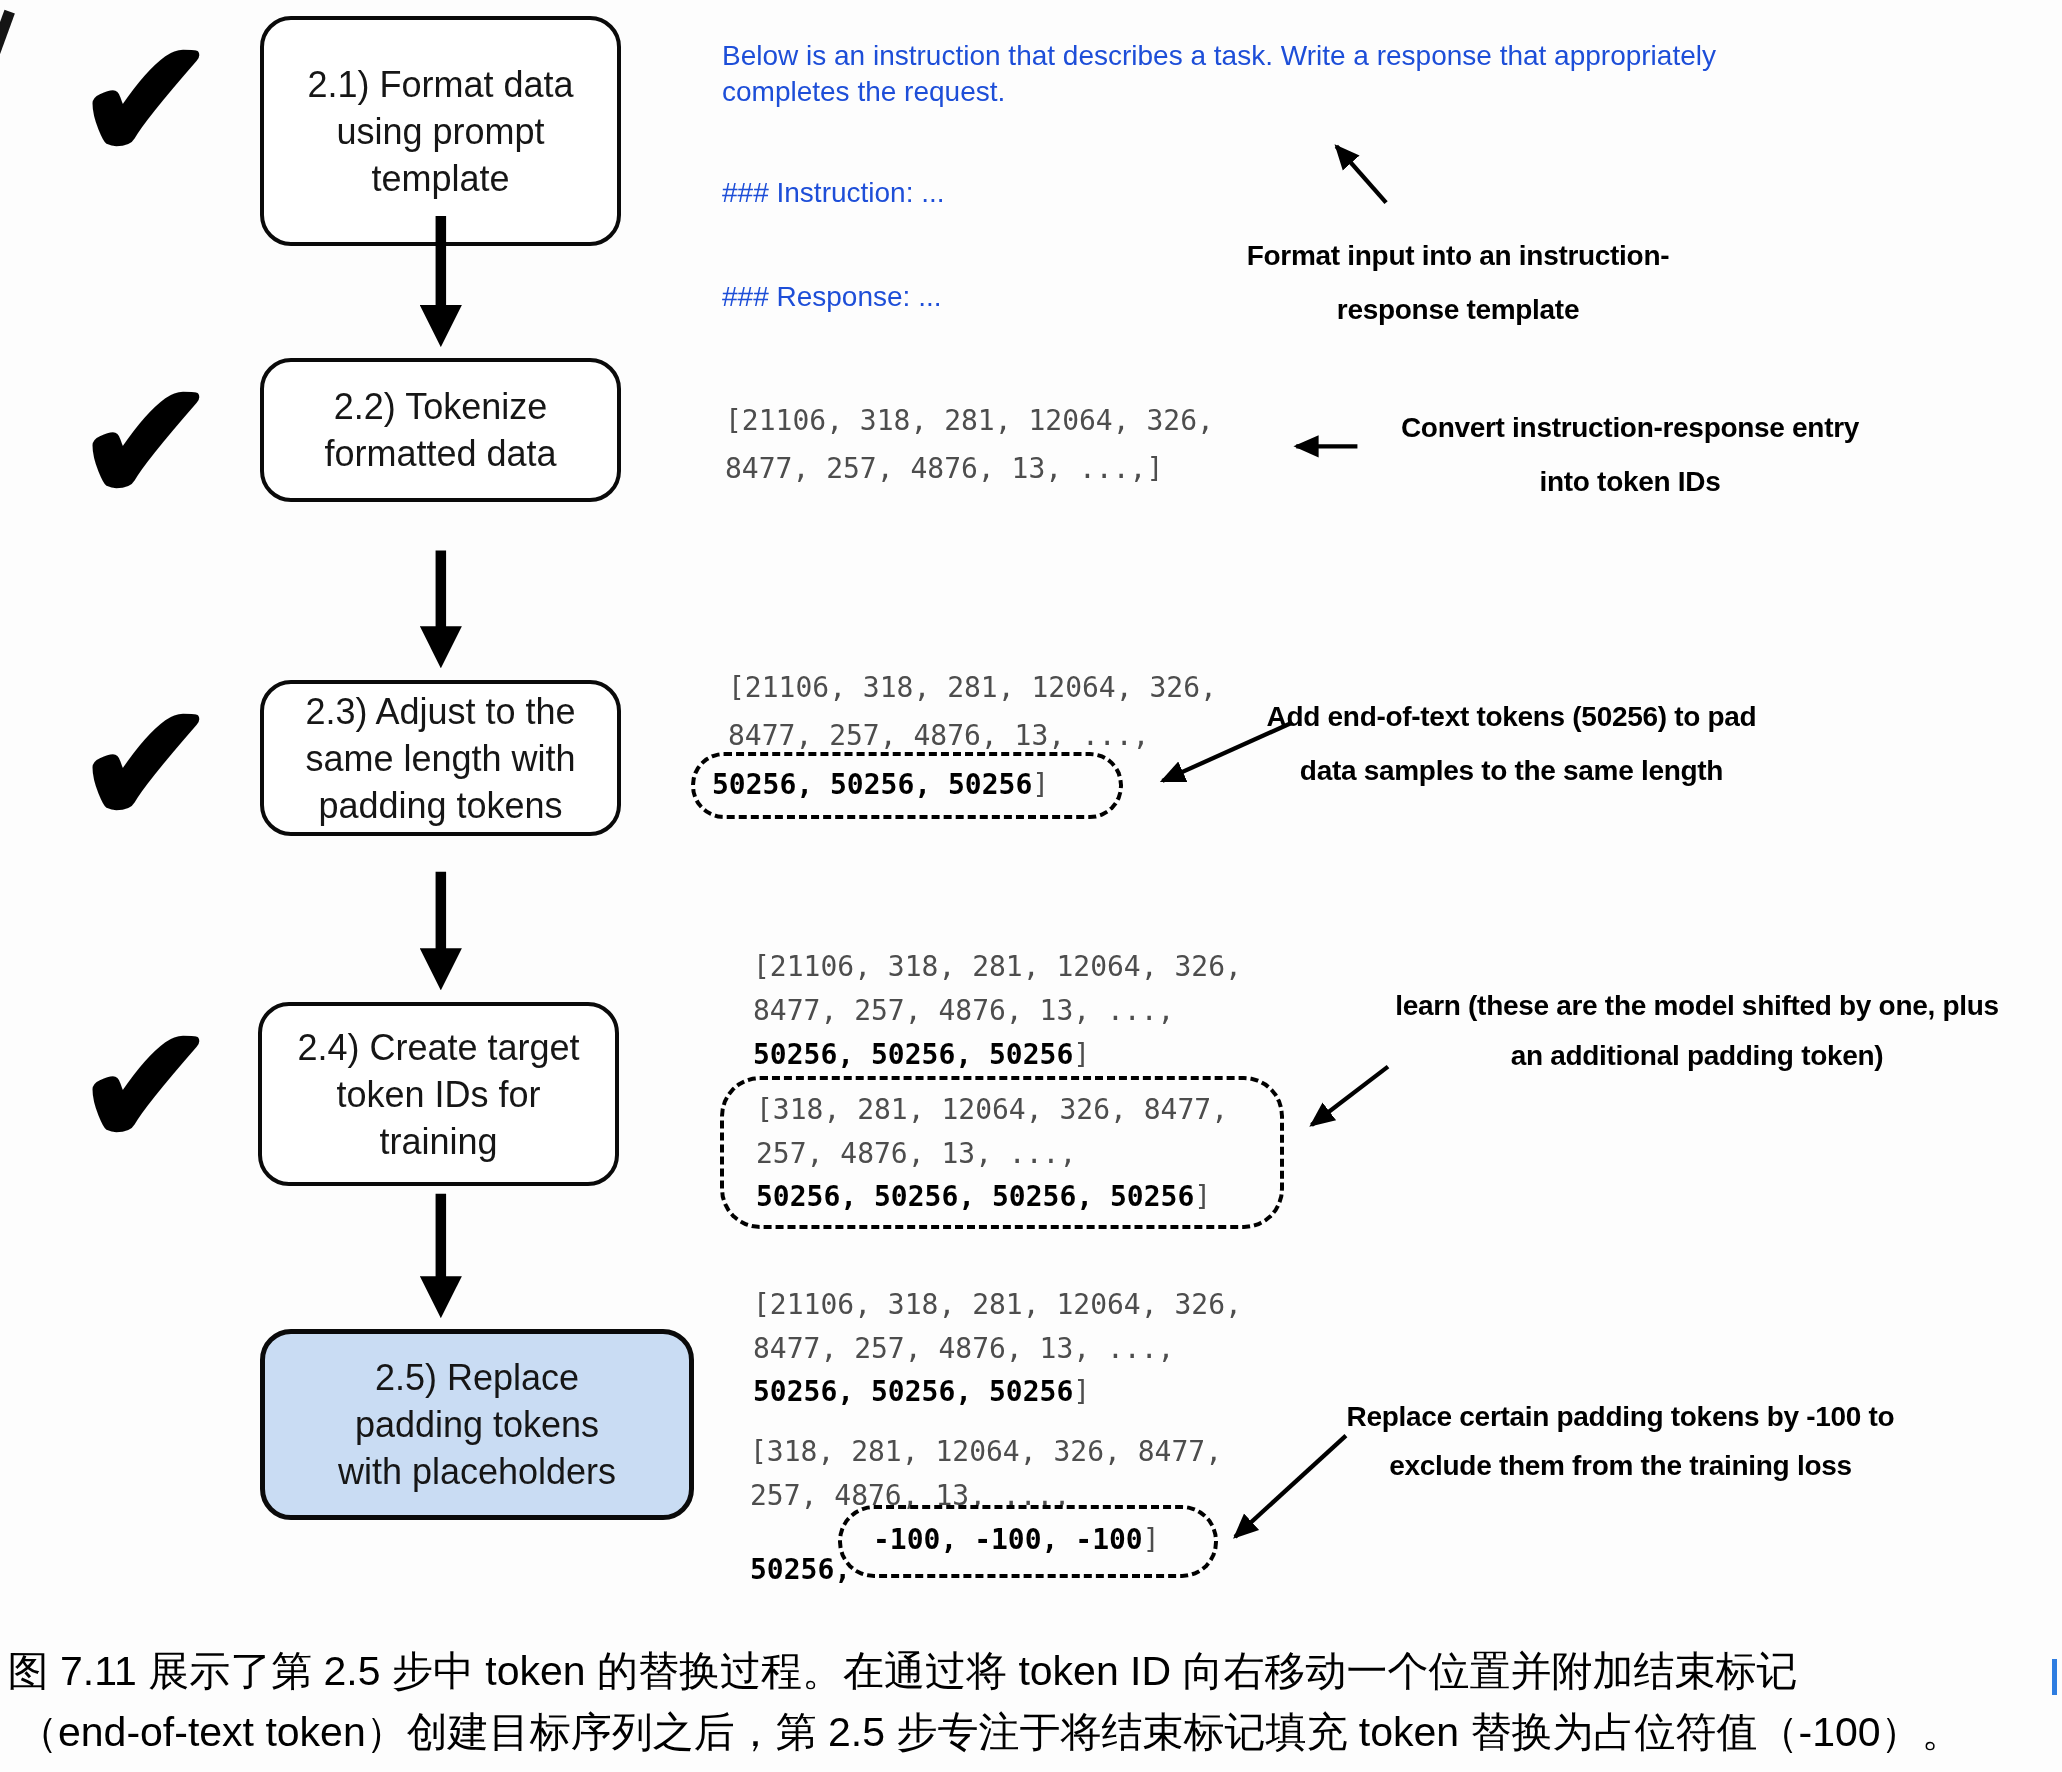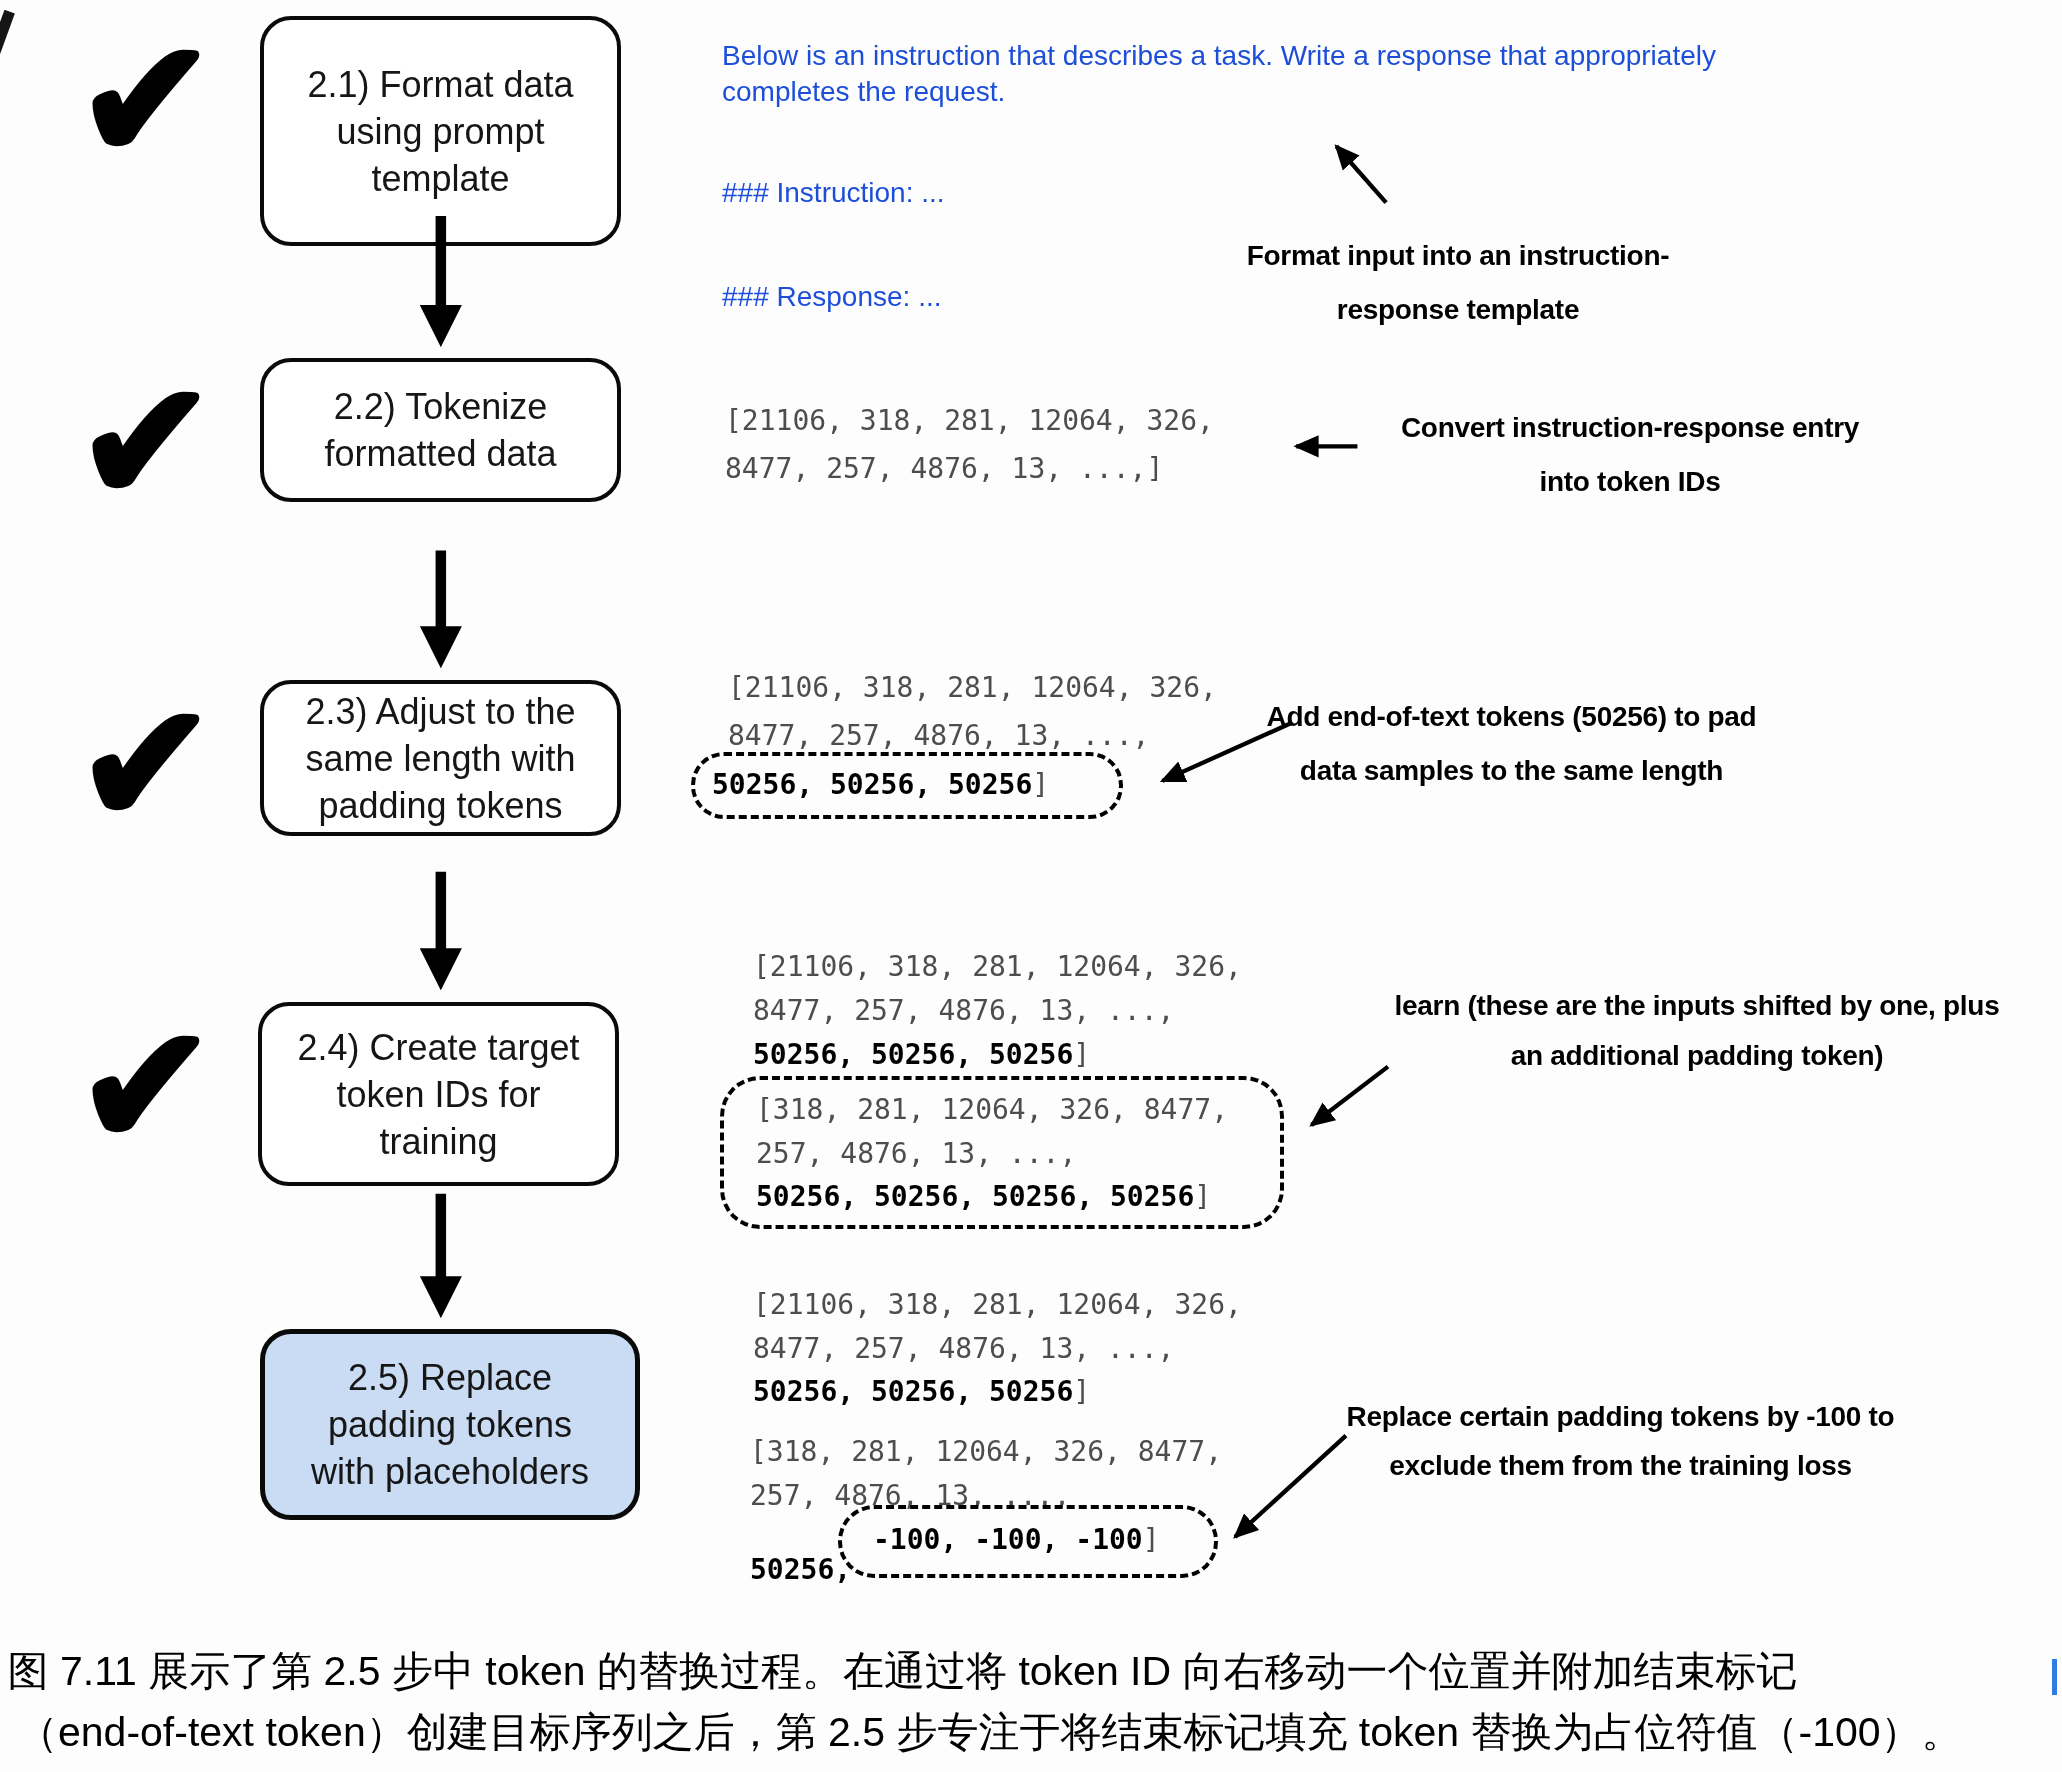--- a/index.html
+++ b/index.html
@@ -51,21 +51,21 @@
 using prompt
 template</div>
   <div class="fbox" style="left:260px;top:358px;width:361px;height:144px;">2.2) Tokenize
 formatted data</div>
   <div class="fbox" style="left:260px;top:680px;width:361px;height:156px;">2.3) Adjust to the
 same length with
 padding tokens</div>
   <div class="fbox" style="left:258px;top:1002px;width:361px;height:184px;">2.4) Create target
 token IDs for
 training</div>
-  <div class="fbox hl" style="left:260px;top:1329px;width:380px;height:191px;background:#c9dcf3;">2.5) Replace
+  <div class="fbox hl" style="left:260px;top:1329px;width:434px;height:191px;background:#c9dcf3;">2.5) Replace
 padding tokens
 with placeholders</div>
 
   <svg class="overlay" width="2063" height="1772" viewBox="0 0 2158 1854">
     <defs>
       <marker id="ahb" viewBox="0 0 10 10" refX="7" refY="5" markerWidth="4" markerHeight="4" orient="auto">
         <path d="M 0 0 L 10 5 L 0 10 z" fill="#000"></path>
       </marker>
       <marker id="ah" viewBox="0 0 10 10" refX="8" refY="5" markerWidth="6.5" markerHeight="6.5" orient="auto">
         <path d="M 0 1 L 9 5 L 0 9 z" fill="#000"></path>
@@ -120,21 +120,21 @@
   </div>
   <div class="ann" style="left:1324px;top:401px;width:612px;">
     <div>Convert instruction-response entry</div>
     <div>into token IDs</div>
   </div>
   <div class="ann" style="left:1203px;top:690px;width:617px;">
     <div>Add end-of-text tokens (50256) to pad</div>
     <div>data samples to the same length</div>
   </div>
   <div class="ann tight" style="left:1305px;top:981px;width:784px;">
-    <div>learn (these are the inputs shifted by one, plus</div>
+    <div>learn (these are the model shifted by one, plus</div>
     <div>an additional padding token)</div>
   </div>
   <div class="ann tight5" style="left:1293px;top:1392px;width:655px;">
     <div>Replace certain padding tokens by -100 to</div>
     <div>exclude them from the training loss</div>
   </div>
 
   <div class="cap" style="left:7.6px;top:1646px;">图 7.11 展示了第 2.5 步中 token 的替换过程。在通过将 token ID 向右移动一个位置并附加结束标记</div>
   <div class="cap" style="left:17px;top:1707px;">（end-of-text token）创建目标序列之后，第 2.5 步专注于将结束标记填充 token 替换为占位符值（-100）。</div>
 

